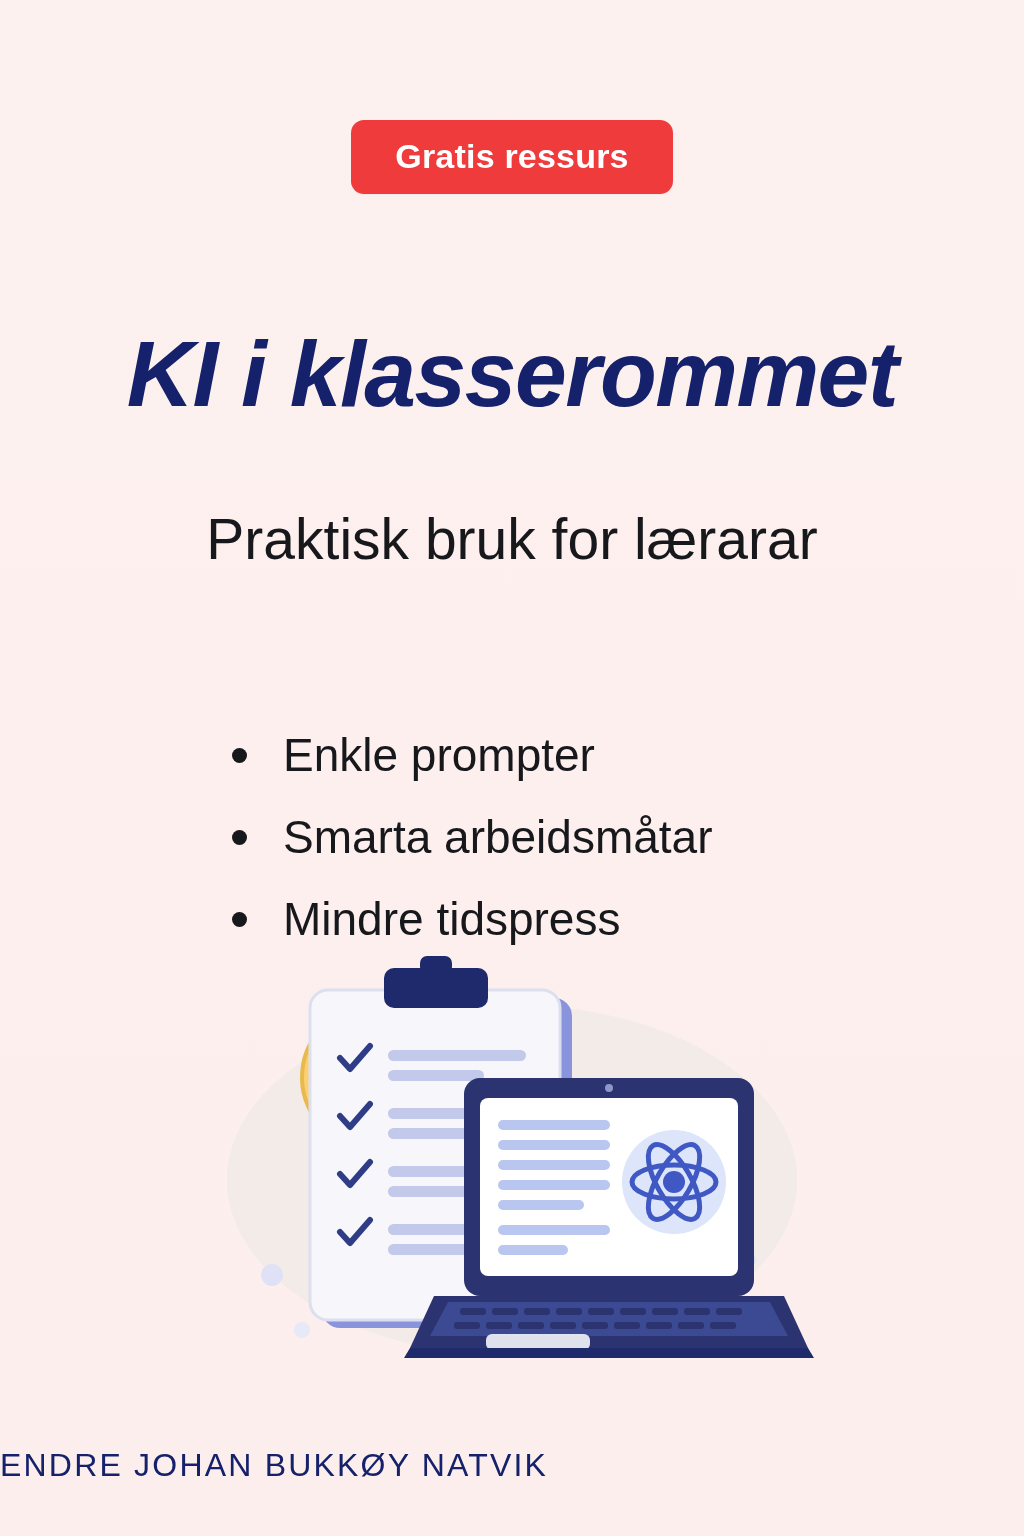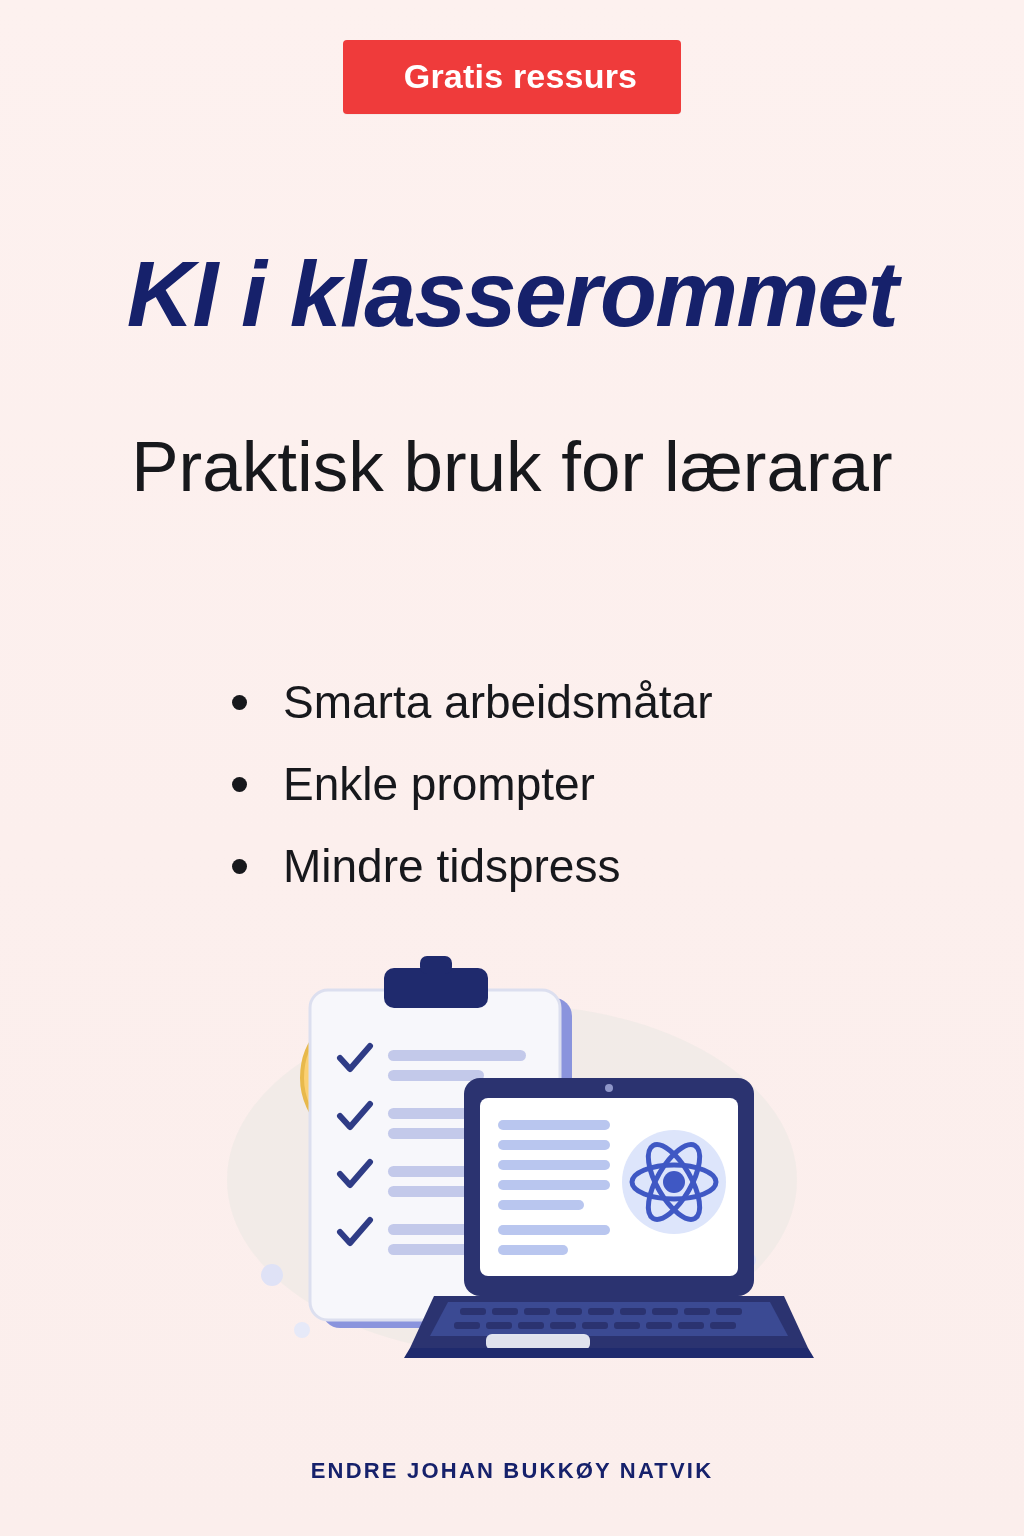--- a/index.html
+++ b/index.html
@@ -18,47 +18,47 @@
     width: 1024px;
     height: 1536px;
     background: linear-gradient(180deg, #fdf1ef 0%, #fcefed 55%, #fbeeec 100%);
     display: flex;
     flex-direction: column;
     align-items: center;
   }
 
   
   .badge {
-    margin-top: 40px;
+    margin-top: 120px;
     background: #ef3b3b;
     color: #ffffff;
     font-size: 34px;
     font-weight: bold;
     letter-spacing: 0.2px;
-    padding: 19px 44px 21px 61px;
-    border-radius: 4px;
+    padding: 19px 44px 21px 44px;
+    border-radius: 13px;
     line-height: 1;
     box-shadow: 0 1px 0 rgba(0,0,0,0.03);
   }
 
   
   .title {
     margin-top: 132px;
     color: #16216b;
     font-size: 93px;
     font-weight: bold;
     letter-spacing: -1.5px;
     line-height: 1.05;
     text-align: center;
     font-style: italic;
   }
   .subtitle {
     margin-top: 22px;
     color: #17181c;
-    font-size: 71px;
+    font-size: 57px;
     font-weight: normal;
     line-height: 1.1;
     text-align: center;
   }
 
   
   .bullets {
     margin-top: 110px;
     list-style: none;
     padding: 0;
@@ -90,46 +90,45 @@
     width: 620px;
     height: 450px;
   }
 
   
   .author {
     position: absolute;
     bottom: 52px;
     left: 0;
     right: 0;
-    text-align: center;
     color: #16216b;
-    font-size: 22px;
-    font-weight: bold;
+    font-size: 32px;
+    font-weight: normal;
     letter-spacing: 2.2px;
   }
 </style>
 </head>
 <body>
 
 <div class="poster">
 
   <div class="badge">Gratis ressurs</div>
 
   <h1 class="title">KI i klasserommet</h1>
 
   <h2 class="subtitle">Praktisk bruk for lærarar</h2>
 
   <ul class="bullets">
     <li>
       <span class="dot"></span>
-      <span>Smarta arbeidsmåtar</span>
+      <span>Enkle prompter</span>
     </li>
     <li>
       <span class="dot"></span>
-      <span>Enkle prompter</span>
+      <span>Smarta arbeidsmåtar</span>
     </li>
     <li>
       <span class="dot"></span>
       <span>Mindre tidspress</span>
     </li>
   </ul>
 
   <div class="illustration">
     <svg width="620" height="450" viewBox="0 0 620 450" xmlns="http://www.w3.org/2000/svg">
 

